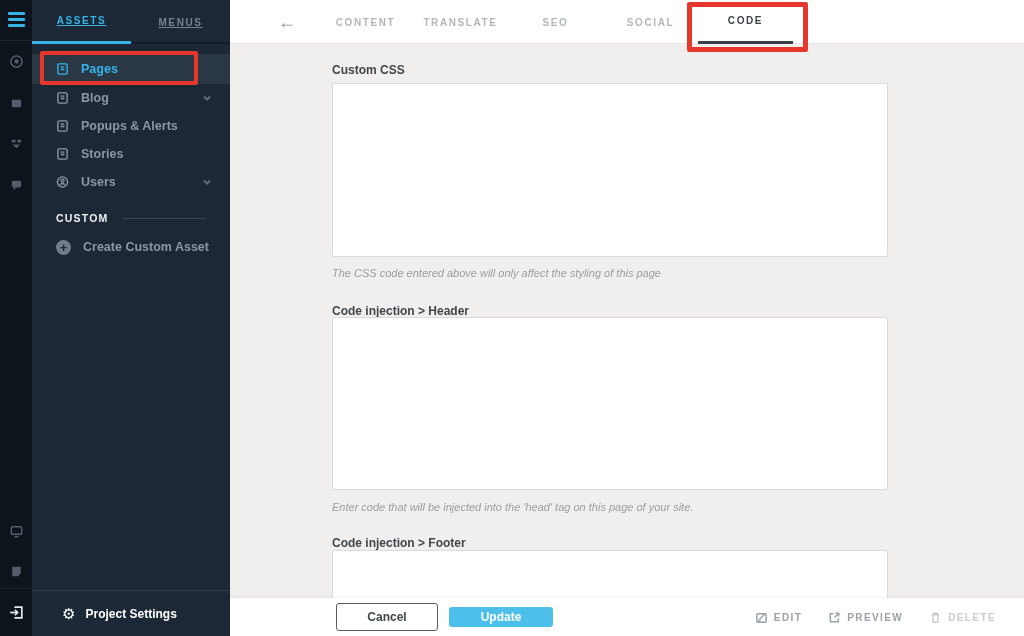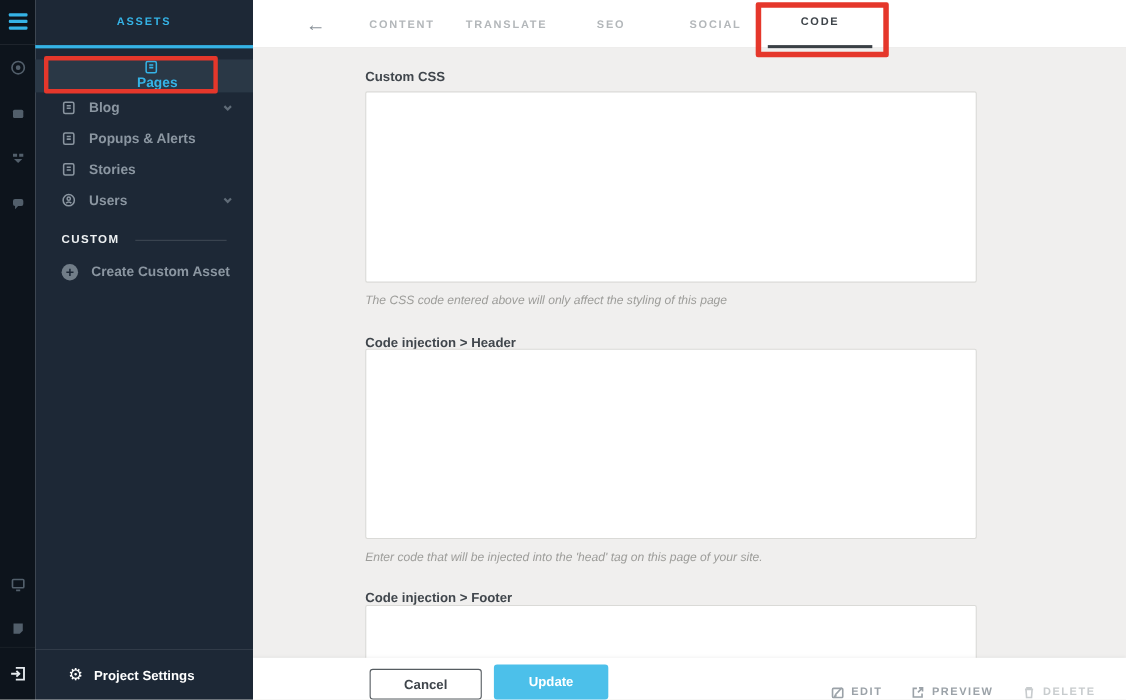--- a/index.html
+++ b/index.html
@@ -38,30 +38,30 @@
 
   
   .sidebar {
     position:absolute; left:32px; top:0; width:198px; height:636px;
     background:#1d2836; z-index:3;
   }
   .sidebar-tabs { display:flex; height:44px; border-bottom:2px solid #141d27; }
   .sidebar-tab {
     flex:1; display:flex; align-items:center; justify-content:center;
     font-size:10px; font-weight:bold; letter-spacing:1.6px;
-    color:#77828d; cursor:pointer; margin-bottom:-2px;
+    color:#77828d; cursor:pointer; margin-bottom:-2px;text-decoration:underline;
   }
   .sidebar-tab.active { color:#35b3e6; border-bottom:3px solid #35b3e6; }
 
   .nav { padding-top:10px; }
   .nav-item {
     height:28px; display:flex; align-items:center; padding-left:24px;
     color:#8b96a1; font-size:12.5px; font-weight:bold; cursor:pointer;
   }
-  .nav-item.active { background:#2a3846; color:#35b3e6; height:30px;flex-direction:column; }
+  .nav-item.active { background:#2a3846; color:#35b3e6; height:30px; }
   .nav-item .doc-icon { margin-right:12px; display:flex; }
   .nav-item svg { width:13px; height:14px; stroke:currentColor; fill:none; stroke-width:1.5; }
   .nav-item .chevron { margin-left:auto; margin-right:18px; display:flex; }
   .nav-item .chevron svg { width:10px; height:10px; stroke:#5f6b77; stroke-width:2; }
 
   .custom-header { display:flex; align-items:center; margin:14px 0 6px 24px; height:16px; }
   .custom-header .lbl { color:#eef1f3; font-size:10.5px; font-weight:bold; letter-spacing:1.2px; }
   .custom-header .line { flex:1; height:1px; background:rgba(255,255,255,.14); margin:0 24px 0 14px; }
 
   .create-asset {
@@ -109,30 +109,30 @@
   }
   .field-helper { position:absolute; left:102px; font-size:11px; font-style:italic; color:#9d9d9a; }
 
   .lbl-1 { top:19px; }   .box-1 { top:39px; height:174px; }  .hlp-1 { top:223px; }
   .lbl-2 { top:260px; }  .box-2 { top:273px; height:173px; } .hlp-2 { top:457px; }
   .lbl-3 { top:492px; }  .box-3 { top:506px; height:84px; }
 
   
   .bottombar {
     position:absolute; left:230px; bottom:0; width:794px; height:38px;
-    background:#ffffff; display:flex; align-items:flex-end; z-index:5;
+    background:#ffffff; display:flex; align-items:center; z-index:5;
     box-shadow:0 -1px 3px rgba(0,0,0,.06);
   }
   .btn-cancel {
     margin-left:106px; width:102px; height:28px; background:#ffffff;
     border:1px solid #565c61; border-radius:3px; color:#3f454b;
     font-family:"Liberation Sans", sans-serif; font-size:12px; font-weight:bold; cursor:pointer;
   }
   .btn-update {
-    margin-left:11px; width:104px; height:32px; background:#4cc0ea;
+    margin-left:11px; width:104px; height:20px; background:#4cc0ea;
     border:none; border-radius:3px; color:#ffffff;
     font-family:"Liberation Sans", sans-serif; font-size:12px; font-weight:bold; cursor:pointer;
   }
   .bar-right { margin-left:auto; margin-right:28px; display:flex; gap:26px; }
   .bar-link {
     display:flex; align-items:center; gap:6px; font-size:10px; font-weight:bold;
     letter-spacing:1.4px; color:#9ba2a8; cursor:pointer; background:none; border:none;
     font-family:"Liberation Sans", sans-serif;
   }
   .bar-link svg { width:13px; height:13px; stroke:#9ba2a8; fill:none; stroke-width:1.6; }
@@ -196,20 +196,21 @@
         <path d="M6 3 h7 v10 h-7"></path>
         <path d="M2 8 h7"></path>
         <path d="M6.5 5.5 L9 8 L6.5 10.5"></path>
       </svg>
   </div>
 </div>
 
 <div class="sidebar">
   <div class="sidebar-tabs">
     <div class="sidebar-tab active">ASSETS</div>
+    <div class="sidebar-tab">MENUS</div>
   </div>
 
   <div class="nav">
     <div class="nav-item active">
       <span class="doc-icon">
         <svg viewBox="0 0 14 14">
             <rect x="2" y="1.5" width="10" height="11" rx="1.5"></rect>
             <path d="M5 5 h4 M5 7.5 h4"></path>
           </svg>
       </span>

